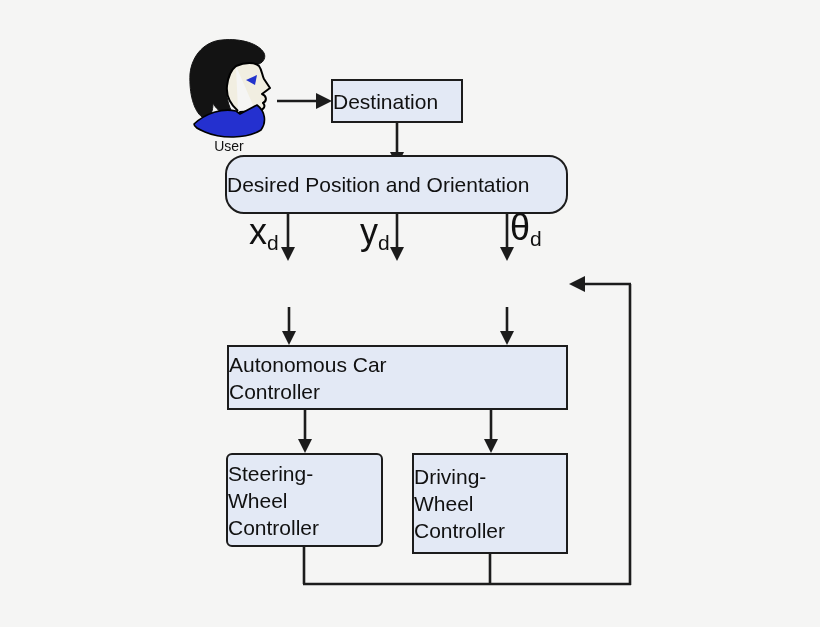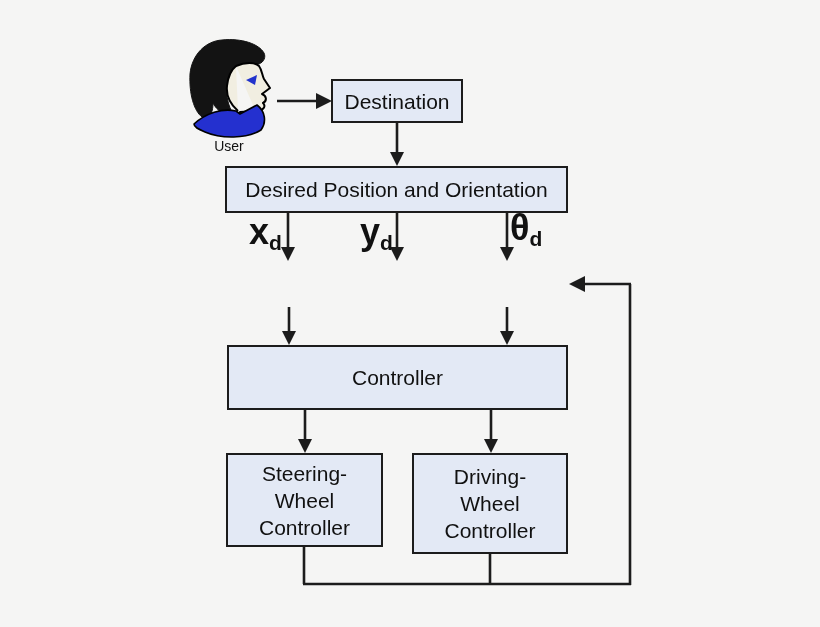--- a/index.html
+++ b/index.html
@@ -13,30 +13,30 @@
   .wires{position:absolute;left:0;top:0;width:820px;height:627px;pointer-events:none;}
   .wire{stroke:var(--line);stroke-width:2.6;fill:none;}
   .arrowhead{fill:var(--line);stroke:none;}
   .hair{fill:var(--hair);stroke:var(--hair);stroke-width:1;}
   .face{fill:var(--face);stroke:#000;stroke-width:2;stroke-linejoin:round;}
   .collar{fill:var(--collar);stroke:#000;stroke-width:1.6;stroke-linejoin:round;}
   .eye{fill:var(--eye);}
   .box{
     position:absolute;box-sizing:border-box;
     background:var(--box-fill);border:2.5px solid var(--box-border);
-    display:flex;flex-direction:column;align-items:center;justify-content:center;
+    display:flex;flex-direction:column;align-items:flex-start;justify-content:center;
     font-size:21px;line-height:27px;color:var(--text);text-align:center;white-space:nowrap;
   }
   #box-destination{left:331px;top:79px;width:132px;height:44px;}
-  #box-desired{left:225px;top:166px;width:343px;height:47px;}
+  #box-desired{left:225px;top:155px;width:343px;height:59px;border-radius:19px;}
   #box-trajectory{left:226px;top:261px;width:342px;height:46px;}
   #box-autonomous{left:227px;top:345px;width:341px;height:65px;}
-  #box-steering{left:226px;top:453px;width:157px;height:94px;}
+  #box-steering{left:226px;top:453px;width:157px;height:94px;border-radius:6px;}
   #box-driving{left:412px;top:453px;width:156px;height:101px;}
-  .signal{position:absolute;color:var(--text);font-size:36px;line-height:1;white-space:nowrap;font-weight:bold;}
+  .signal{position:absolute;color:var(--text);font-size:36px;line-height:1;white-space:nowrap;}
   .signal .sub{font-size:21px;vertical-align:-6px;}
   #sig-x{left:249px;top:214px;}
   #sig-y{left:360px;top:214px;}
   #sig-theta{left:466px;top:210px;margin-left:44px;}
   .user-label{position:absolute;left:194px;top:138px;width:70px;text-align:center;
     font-size:14px;color:var(--text);}
 </style>
 </head>
 <body>
 
@@ -95,20 +95,21 @@
   <div class="box" id="box-destination">
     <span>Destination</span>
   </div>
 
   <div class="box" id="box-desired">
     <span>Desired Position and Orientation</span>
   </div>
 
 
   <div class="box" id="box-autonomous">
+    <span>Autonomous Car</span>
     <span>Controller</span>
   </div>
 
   <div class="box" id="box-steering">
     <span>Steering-</span>
     <span>Wheel</span>
     <span>Controller</span>
   </div>
 
   <div class="box" id="box-driving">

